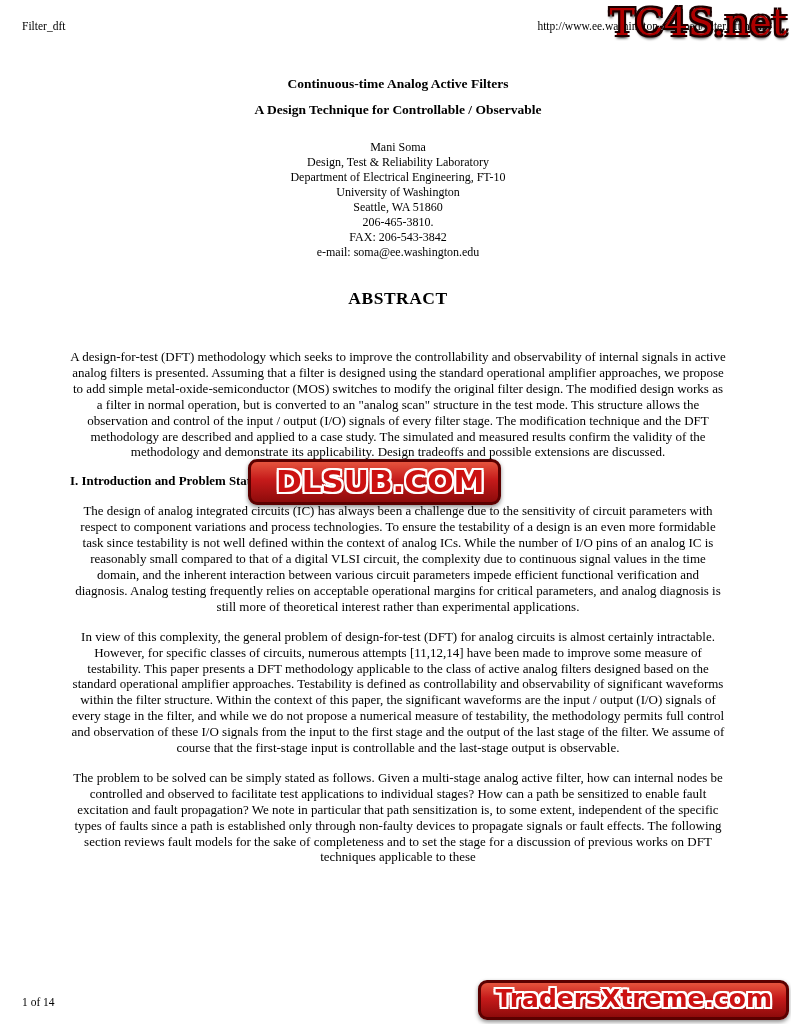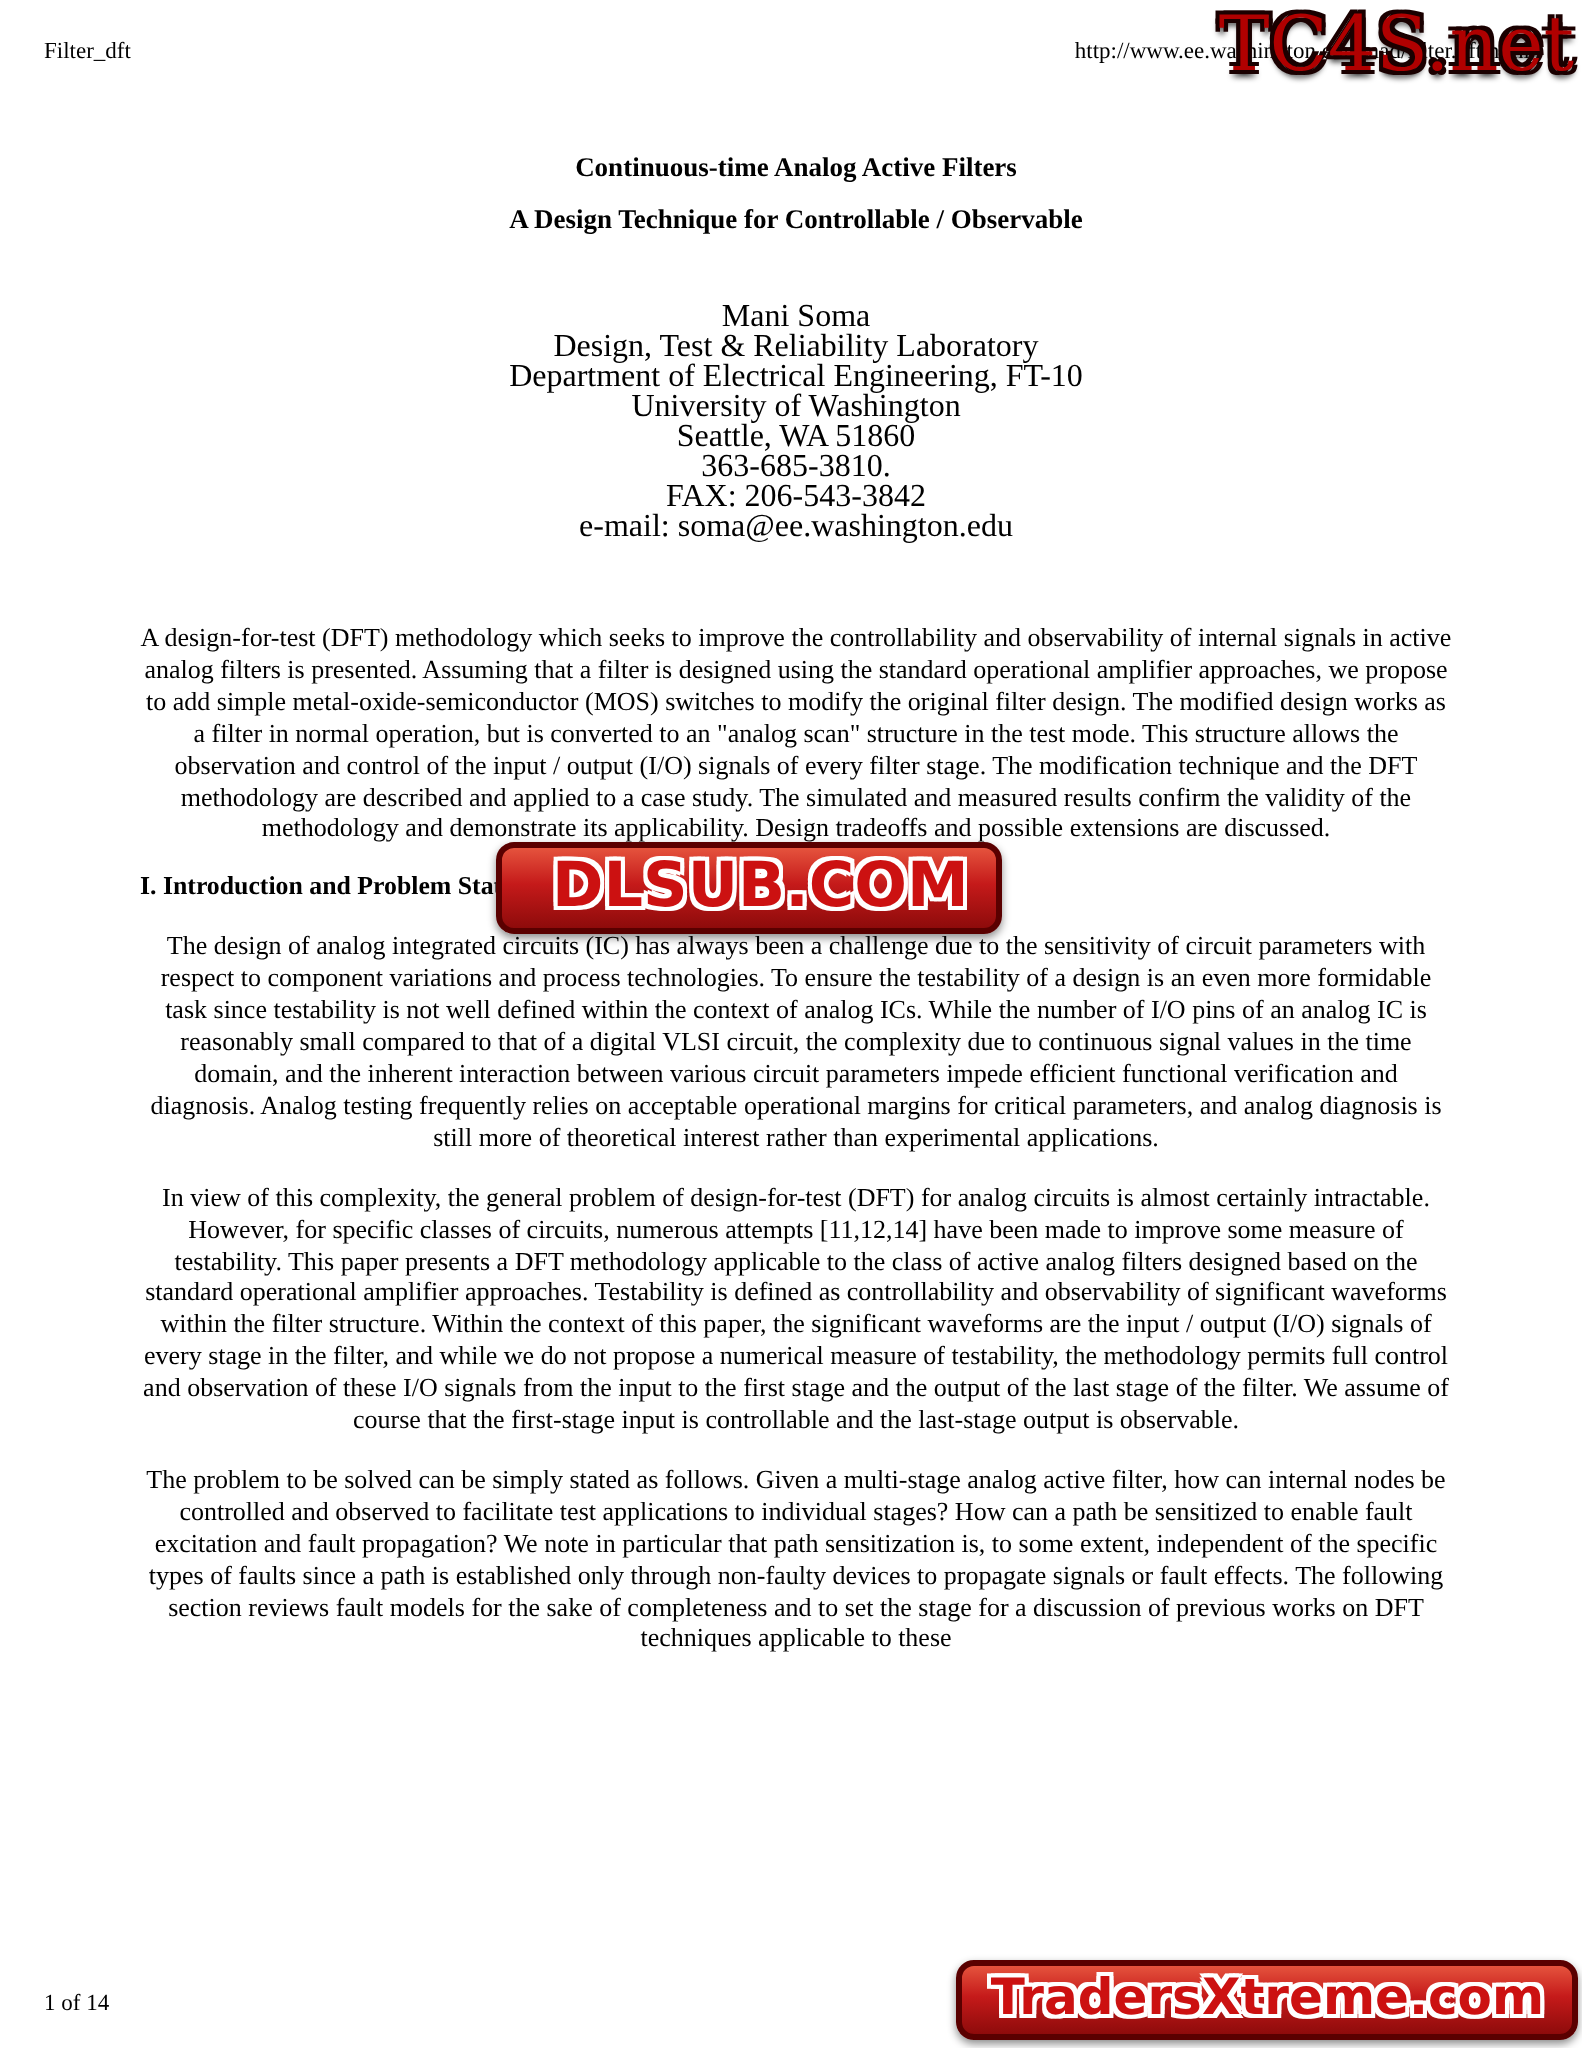--- a/index.html
+++ b/index.html
@@ -31,23 +31,23 @@
   }
   .title-line {
     text-align: center;
     font-weight: bold;
     font-size: 13.5px;
     margin: 0;
   }
   .title-line.first { margin-top: 10px; }
   .title-line.second { margin-top: 18px; }
   .authors {
-    margin-top: 33px;
+    margin-top: 22px;
     text-align: center;
-    font-size: 16px;
+    font-size: 12px;
     line-height: 15px;
   }
   .abstract-heading {
     margin-top: 28px;
     text-align: center;
     font-weight: bold;
     font-size: 17.5px;
     letter-spacing: 0.5px;
   }
   .body-text {
@@ -136,25 +136,26 @@
 
     <p class="title-line second">Continuous-time Analog Active Filters</p>
     <p class="title-line first">A Design Technique for Controllable / Observable</p>
 
     <div class="authors">
       <div>Mani Soma</div>
       <div>Design, Test &amp; Reliability Laboratory</div>
       <div>Department of Electrical Engineering, FT-10</div>
       <div>University of Washington</div>
       <div>Seattle, WA 51860</div>
-      <div>363-685-3810.</div>
+      <div>206-465-3810.</div>
       <div>FAX: 206-543-3842</div>
       <div>e-mail: soma@ee.washington.edu</div>
     </div>
 
+    <div class="abstract-heading">ABSTRACT</div>
 
     <p class="body-text abstract-text">A design-for-test (DFT) methodology which seeks to improve the controllability and observability of internal signals in active analog filters is presented. Assuming that a filter is designed using the standard operational amplifier approaches, we propose to add simple metal-oxide-semiconductor (MOS) switches to modify the original filter design. The modified design works as a filter in normal operation, but is converted to an "analog scan" structure in the test mode. This structure allows the observation and control of the input / output (I/O) signals of every filter stage. The modification technique and the DFT methodology are described and applied to a case study. The simulated and measured results confirm the validity of the methodology and demonstrate its applicability. Design tradeoffs and possible extensions are discussed.</p>
 
     <div class="section-heading">
       <span>I. Introduction and Problem Statement</span>
       <span class="wm-badge wm-mid">DLSUB.COM</span>
     </div>
 
     <p class="body-text">The design of analog integrated circuits (IC) has always been a challenge due to the sensitivity of circuit parameters with respect to component variations and process technologies. To ensure the testability of a design is an even more formidable task since testability is not well defined within the context of analog ICs. While the number of I/O pins of an analog IC is reasonably small compared to that of a digital VLSI circuit, the complexity due to continuous signal values in the time domain, and the inherent interaction between various circuit parameters impede efficient functional verification and diagnosis. Analog testing frequently relies on acceptable operational margins for critical parameters, and analog diagnosis is still more of theoretical interest rather than experimental applications.</p>
     <p class="body-text">In view of this complexity, the general problem of design-for-test (DFT) for analog circuits is almost certainly intractable. However, for specific classes of circuits, numerous attempts [11,12,14] have been made to improve some measure of testability. This paper presents a DFT methodology applicable to the class of active analog filters designed based on the standard operational amplifier approaches. Testability is defined as controllability and observability of significant waveforms within the filter structure. Within the context of this paper, the significant waveforms are the input / output (I/O) signals of every stage in the filter, and while we do not propose a numerical measure of testability, the methodology permits full control and observation of these I/O signals from the input to the first stage and the output of the last stage of the filter. We assume of course that the first-stage input is controllable and the last-stage output is observable.</p>

